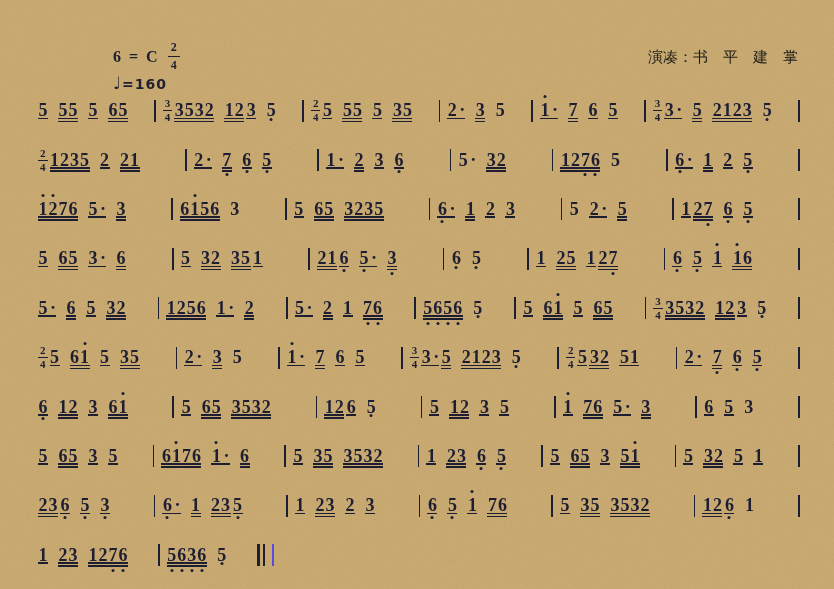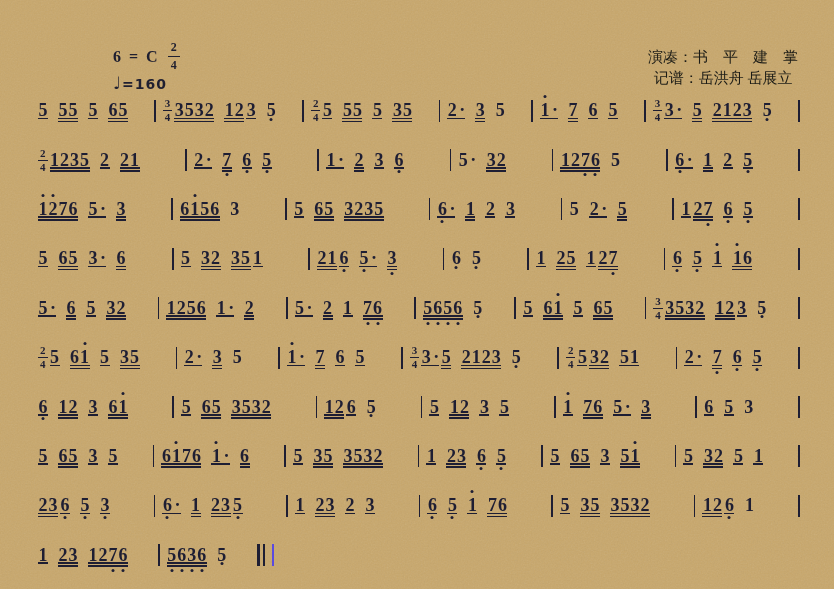--- a/index.html
+++ b/index.html
@@ -83,21 +83,20 @@
       </span>
     </div>
     <div class="tempoline">
       <span class="qnote">♩</span><span>=160</span>
     </div>
   </div>
 
 
   <div class="credits">
     <div>演凑：书　平　建　掌</div>
-    <div>记谱：岳洪舟 岳展立</div>
   </div>
 
   <div class="score">
       <div class="srow">
         <div class="cell">
           <span class="unit"><span class="dg">5</span><i class="uline" style="top: 17.5px;"></i></span>
           <span class="unit"><span class="dg">5</span><span class="dg">5</span><i class="uline" style="top: 17.5px;"></i><i class="uline" style="top: 20.5px;"></i></span>
           <span class="unit"><span class="dg">5</span><i class="uline" style="top: 17.5px;"></i></span>
           <span class="unit"><span class="dg">6</span><span class="dg">5</span><i class="uline" style="top: 17.5px;"></i><i class="uline" style="top: 20.5px;"></i></span>
         </div>

